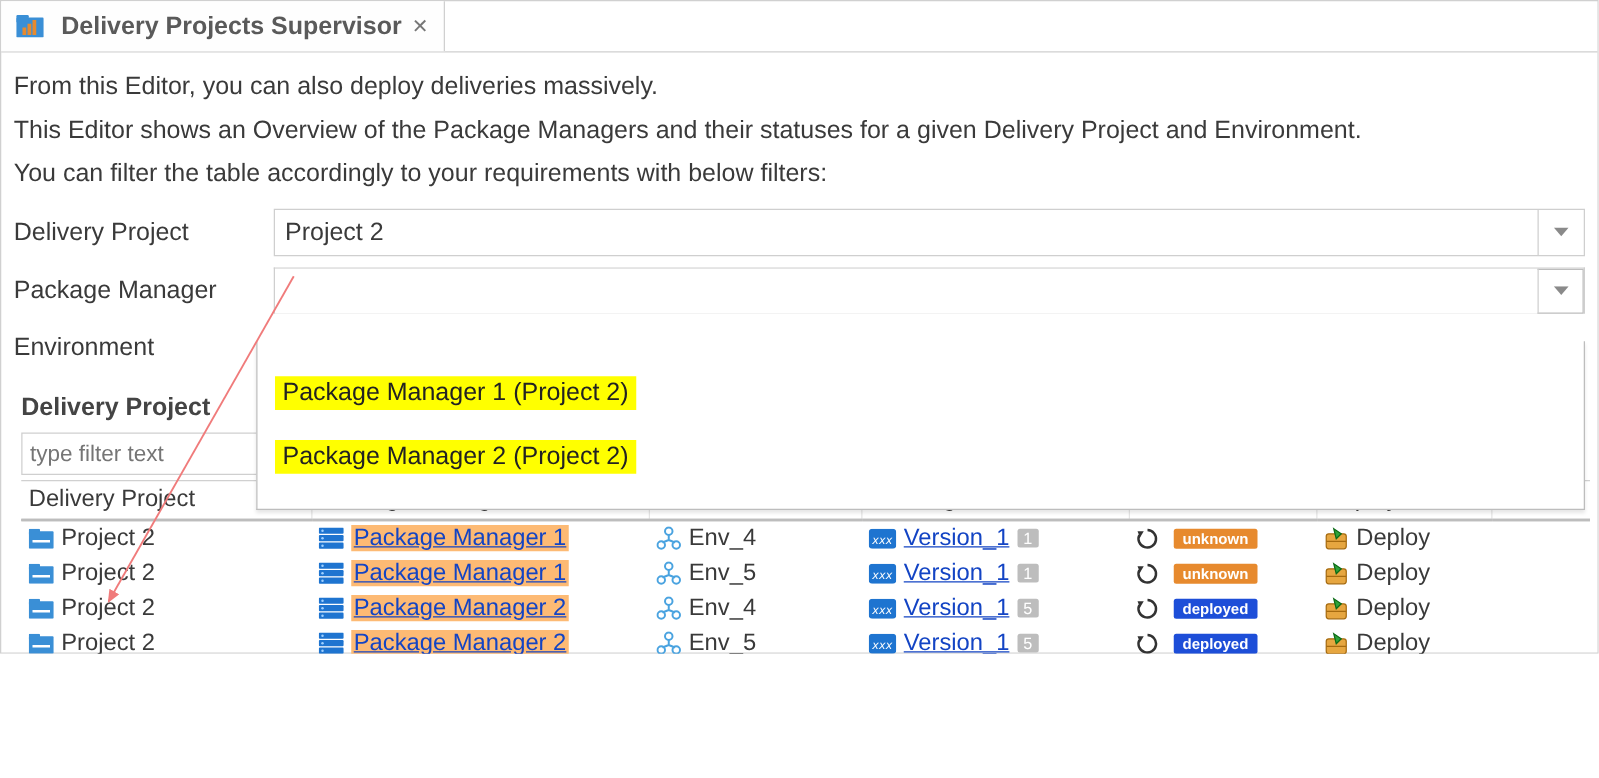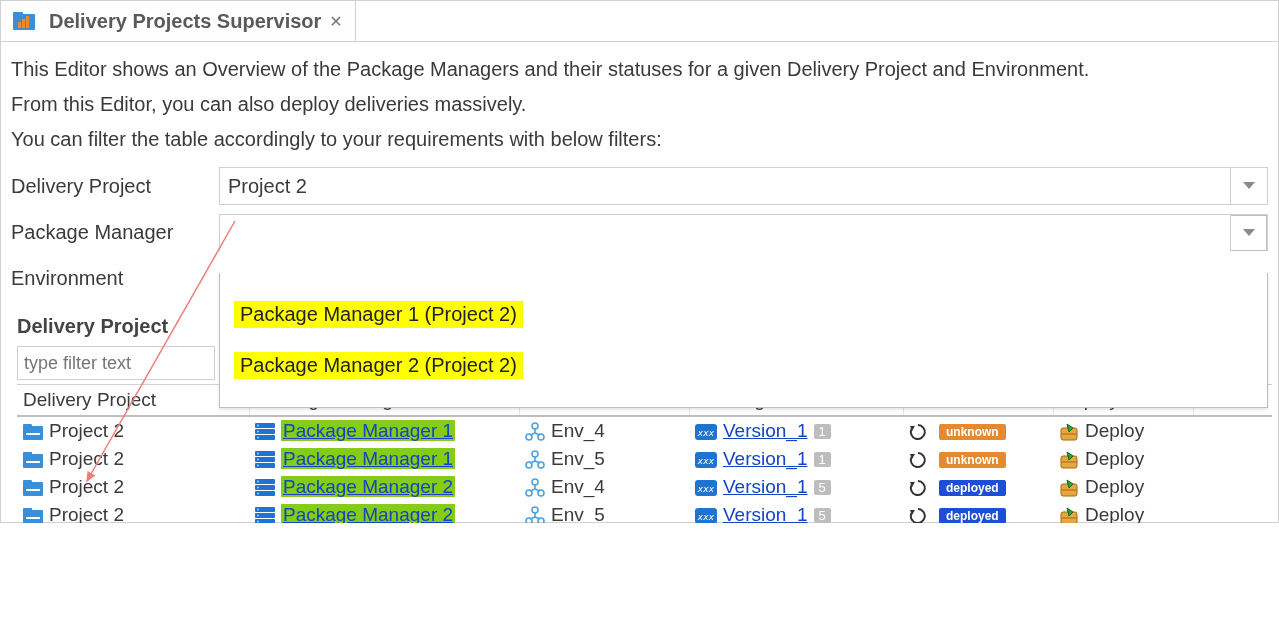--- a/index.html
+++ b/index.html
@@ -14,33 +14,33 @@
   .intro p{margin:0 0 12px 0;color:#3a3a3a;font-size:20px;}
   
   .filters{margin-top:8px;}
   .frow{display:flex;align-items:center;height:46px;}
   .flabel{width:208px;color:#3a3a3a;}
   .combo{flex:1;display:flex;align-items:stretch;height:36px;border:1px solid #cfcfcf;position:relative;margin-right:10px;}
   .combo-input{flex:1;border:none;outline:none;padding:0 8px;font-size:20px;color:#3a3a3a;background:#fff;}
   .combo-btn{width:36px;border-left:1px solid #cfcfcf;display:flex;align-items:center;justify-content:center;color:#888;}
   .combo-open{border-bottom:none;box-shadow:0 0 0 1px #bdbdbd inset;}
   
-  .panel{position:absolute;left:218px;right:10px;top:272px;border:1px solid #bdbdbd;border-top:none;background:#fff;padding:22px 14px 10px 14px;box-shadow:0 2px 3px rgba(0,0,0,0.1);}
+  .panel{position:absolute;left:204px;right:10px;top:272px;border:1px solid #bdbdbd;border-top:none;background:#fff;padding:22px 14px 10px 14px;box-shadow:0 2px 3px rgba(0,0,0,0.1);}
   .panel-item{display:inline-block;background:#ffff00;padding:2px 6px;margin:6px 0 18px 0;color:#222;}
   
   .dp-head{margin-top:6px;font-weight:700;color:#444;padding:8px 0 6px 6px;}
   .filter-input{display:block;width:184px;height:32px;border:1px solid #cfcfcf;padding:0 6px;font-size:18px;color:#0f766e;margin:2px 0 0 6px;}
   
   table{border-collapse:collapse;width:calc(100% - 12px);margin:4px 0 0 6px;table-layout:fixed;}
   th{text-align:left;font-weight:400;color:#3a3a3a;padding:4px 6px;border-top:1px solid #d0d0d0;border-bottom:2px solid #bdbdbd;font-size:19px;background:#fff;}
   th+th{border-left:1px solid #e5e5e5;}
   td{padding:3px 6px;font-size:19px;color:#3a3a3a;vertical-align:middle;}
   .icon{display:inline-flex;vertical-align:middle;margin-right:6px;font-style:italic;}
   .link{color:#1344c4;text-decoration:underline;cursor:pointer;}
-  .hl-y{background:#84cc16;padding:0 2px;}
+  .hl-y{background:#fdba74;padding:0 2px;}
   .badge-gray{display:inline-block;background:#bdbdbd;color:#fff;font-size:13px;padding:0 5px;border-radius:2px;margin-left:6px;vertical-align:middle;}
   .st-badge{display:inline-block;color:#fff;font-size:12px;font-weight:700;padding:1px 7px;border-radius:2px;margin-left:6px;vertical-align:middle;}
   .st-unknown{background:#e78a2e;}
   .st-deployed{background:#1d4ed8;}
   .dep-cell{cursor:pointer;}
   
   svg{display:block;}
   
   .arrow{position:absolute;left:76px;top:216px;pointer-events:none;}
   
@@ -62,22 +62,22 @@
             <rect x="13" y="4" width="3" height="12" fill="#e78a2e"></rect>
           </svg>
       </span>
       <span class="tab-title">Delivery Projects Supervisor</span>
       <span class="tab-close">✕</span>
     </div>
   </div>
 
   <div class="body">
     <div class="intro">
+      <p>From this Editor, you can also deploy deliveries massively.</p>
       <p>This Editor shows an Overview of the Package Managers and their statuses for a given Delivery Project and Environment.</p>
-      <p>From this Editor, you can also deploy deliveries massively.</p>
       <p>You can filter the table accordingly to your requirements with below filters:</p>
     </div>
 
     <div class="filters">
       <div class="frow">
         <div class="flabel">Delivery Project</div>
         <div class="combo">
           <input class="combo-input" value="Project 2" style="">
           <div class="combo-btn">
             <svg width="12" height="8">

